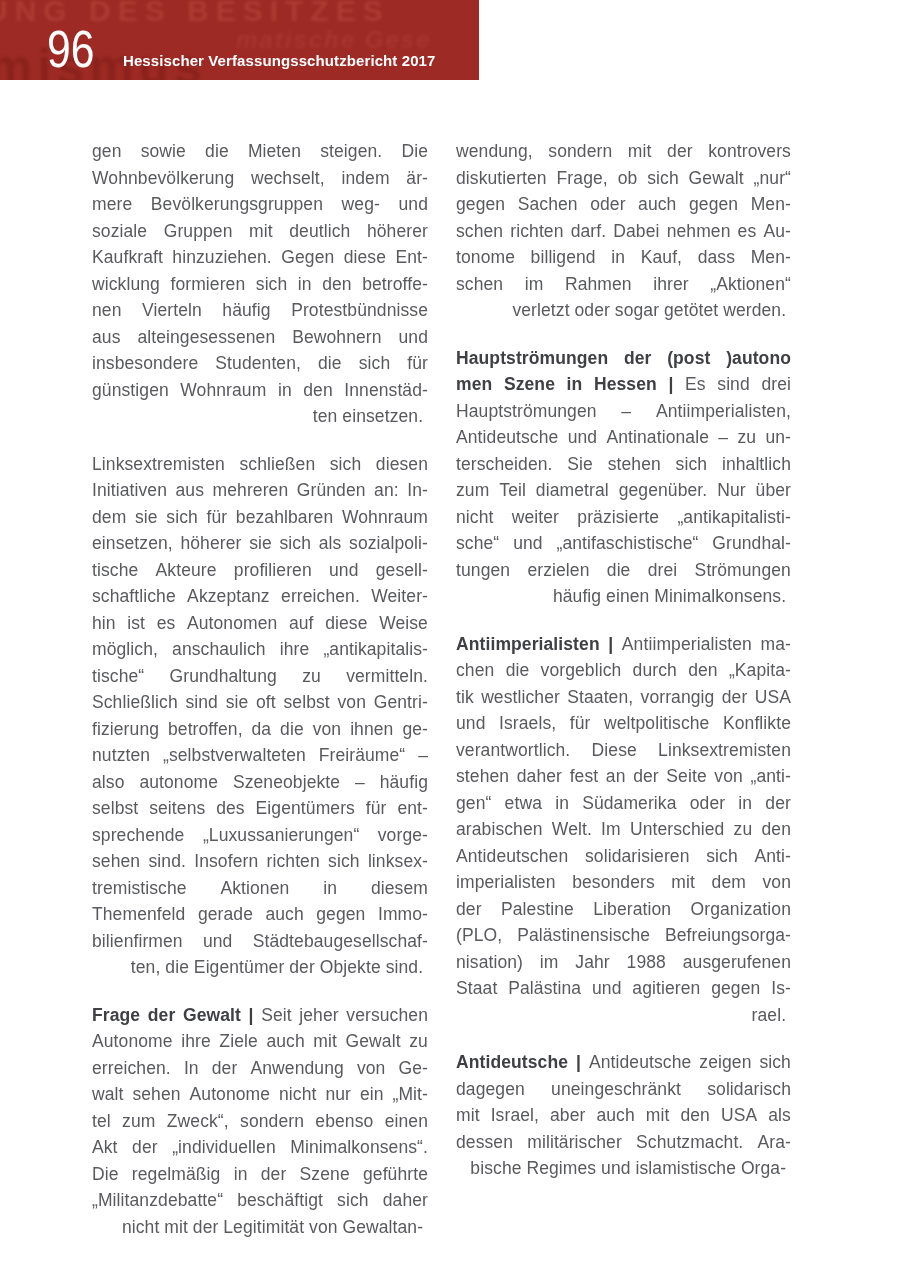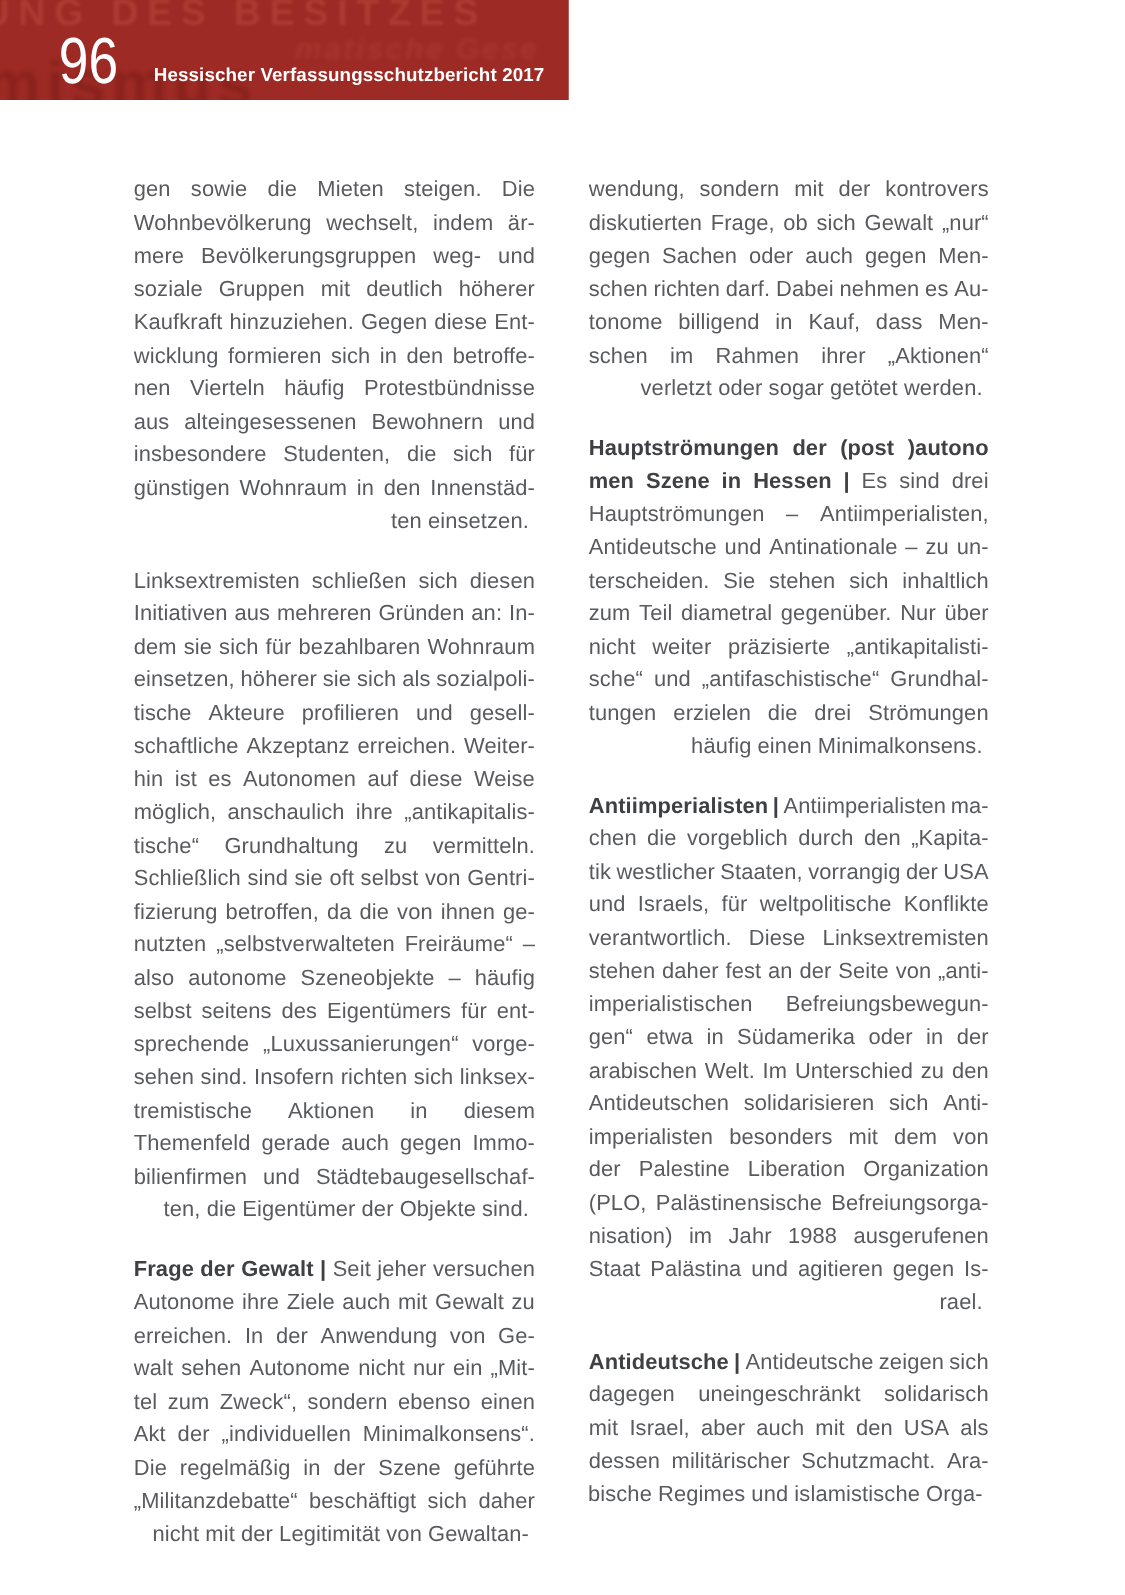--- a/index.html
+++ b/index.html
@@ -3,42 +3,42 @@
 <meta charset="utf-8">
 <style>
   html,body{margin:0;padding:0;}
   body{
     width:900px;height:1276px;position:relative;background:#ffffff;
     font-family:"Liberation Sans",sans-serif;overflow:hidden;
   }
   
   .band{
     position:absolute;left:0;top:0;width:455px;height:80px;
-    background:#9d2a24;overflow:hidden;
+    background:#9d2a24;overflow:hidden;padding-left:24px;
   }
   .wm{position:absolute;white-space:nowrap;font-weight:700;pointer-events:none;}
   .wm-top{left:-14px;top:-6px;font-size:30px;letter-spacing:7px;color:#bf5245;opacity:.45;filter:blur(1.4px);}
   .wm-mid{left:236px;top:26px;font-size:24px;letter-spacing:2px;color:#b84b3e;opacity:.38;filter:blur(1.6px);font-style:italic;}
   .wm-bottom{left:-12px;top:38px;font-size:50px;letter-spacing:5px;color:#7d1b16;opacity:.55;filter:blur(1.6px);}
   .page-num{
     position:absolute;left:47px;top:23px;color:#ffffff;font-size:52px;
     font-weight:400;line-height:1;transform:scaleX(.82);transform-origin:left top;
   }
   .band-title{
     position:absolute;left:123px;top:52px;color:#ffffff;
     font-size:15px;font-weight:700;letter-spacing:.1px;white-space:nowrap;
   }
   
   .col{
     position:absolute;top:138px;font-size:17.5px;line-height:26.5px;
     color:#595a5e;letter-spacing:.1px;
   }
   .col-left{left:92px;width:336px;}
   .col-right{left:456px;width:335px;}
-  .para{margin:0 0 21px 15px;}
+  .para{margin:0 0 21px 0;}
   .line{
     display:flex;justify-content:space-between;align-items:baseline;
     white-space:nowrap;overflow:hidden;height:26.5px;
   }
   .line.last{justify-content:flex-end;}
   .line.last span{margin-right:4.9px;}
   .line span.b{font-weight:700;color:#3f4044;}
 </style>
 </head>
 <body>
@@ -510,24 +510,20 @@
         <span>stehen</span>
         <span>daher</span>
         <span>fest</span>
         <span>an</span>
         <span>der</span>
         <span>Seite</span>
         <span>von</span>
         <span>„anti-</span>
       </div>
       <div class="line">
-        <span>imperialistischen</span>
-        <span>Befreiungsbewegun-</span>
-      </div>
-      <div class="line">
         <span>gen“</span>
         <span>etwa</span>
         <span>in</span>
         <span>Südamerika</span>
         <span>oder</span>
         <span>in</span>
         <span>der</span>
       </div>
       <div class="line">
         <span>arabischen</span>

